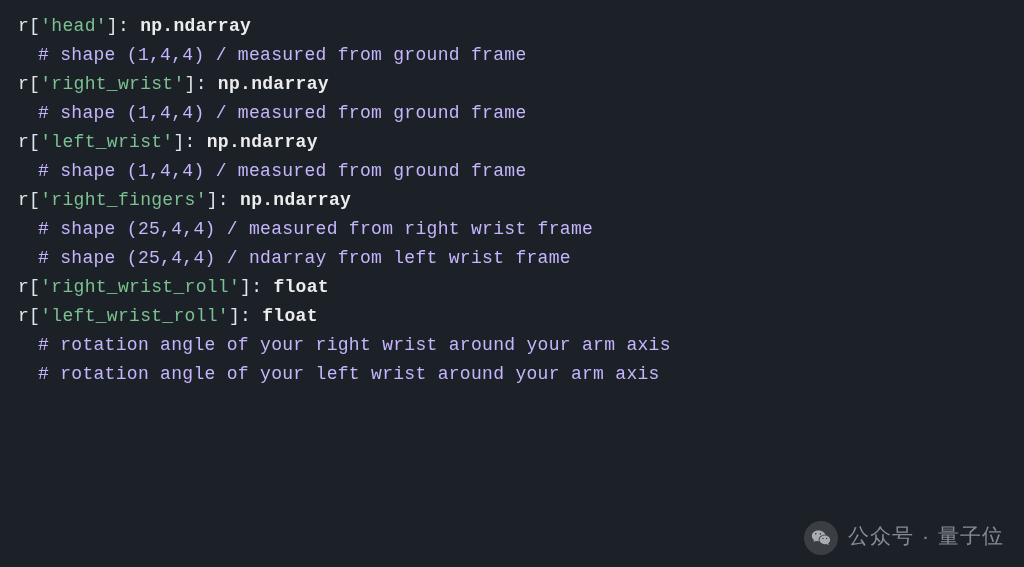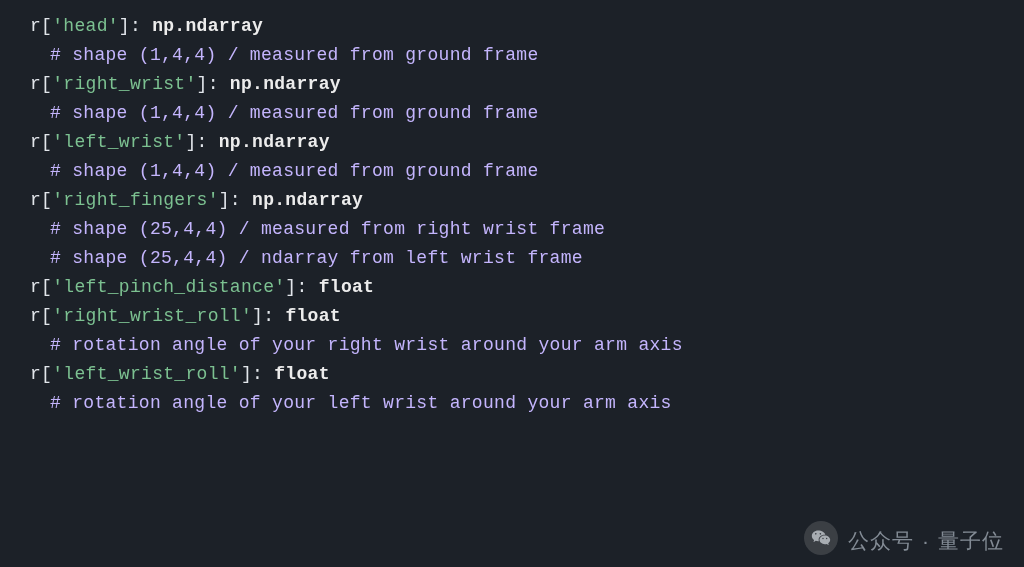--- a/index.html
+++ b/index.html
@@ -15,29 +15,29 @@
     color: #adbac7;
   }
   .code-area {
     padding: 12px 0 0 18px;
     letter-spacing: 0.3px;
   }
   .tok-text   { color: #e2e6eb; }   
   .tok-string { color: #7cc191; }   
   .tok-type   { color: #ececec; font-weight: 600; } 
   .tok-comment{ color: #c4b5fd; }   
-  .line { white-space: pre; margin-left: 12px; }
+  .line { white-space: pre; }
   .pad  { display:inline-block; width: 20px; }
 
   .watermark {
     position: absolute;
     right: 20px;
     bottom: 12px;
     display: flex;
-    align-items: flex-end;
+    align-items: flex-start;
     color: #9aa3ad;
     font-family: -apple-system, BlinkMacSystemFont, "Segoe UI", sans-serif;
     font-size: 21px;
     opacity: 0.82;
     letter-spacing: 1px;
   }
   .watermark .icon-wrap {
     width: 34px; height: 34px;
     border-radius: 50%;
     background: rgba(200,200,200,0.22);
@@ -60,26 +60,25 @@
 
   <div class="line"><span class="tok-text">r[</span><span class="tok-string">'left_wrist'</span><span class="tok-text">]: </span><span class="tok-type">np.ndarray</span></div>
   <div class="line"><span class="pad"></span><span class="tok-comment"># shape (1,4,4) / measured from ground frame</span></div>
 
   <div class="line"><span class="tok-text">r[</span><span class="tok-string">'right_fingers'</span><span class="tok-text">]: </span><span class="tok-type">np.ndarray</span></div>
   <div class="line"><span class="pad"></span><span class="tok-comment"># shape (25,4,4) / measured from right wrist frame</span></div>
 
   <div class="line"><span class="pad"></span><span class="tok-comment"># shape (25,4,4) / ndarray from left wrist frame</span></div>
 
 
-  <div class="line"><span class="tok-text">r[</span><span class="tok-string">'left_pinch_distance'</span><span class="tok-text">]: </span><span class="tok-type">float</span></div>
 
   <div class="line"><span class="tok-text">r[</span><span class="tok-string">'right_wrist_roll'</span><span class="tok-text">]: </span><span class="tok-type">float</span></div>
+  <div class="line"><span class="tok-text">r[</span><span class="tok-string">'left_wrist_roll'</span><span class="tok-text">]: </span><span class="tok-type">float</span></div>
+
   <div class="line"><span class="pad"></span><span class="tok-comment"># rotation angle of your right wrist around your arm axis</span></div>
-
-  <div class="line"><span class="tok-text">r[</span><span class="tok-string">'left_wrist_roll'</span><span class="tok-text">]: </span><span class="tok-type">float</span></div>
   <div class="line"><span class="pad"></span><span class="tok-comment"># rotation angle of your left wrist around your arm axis</span></div>
 </div>
 
 <div class="watermark">
   <span class="icon-wrap">
     <svg viewBox="0 0 24 24" aria-hidden="true">
         <path d="M8.5 3C4.36 3 1 5.91 1 9.5c0 1.99 1.05 3.77 2.71 4.97-.11.38-.6 2.02-.62 2.1 0 0-.01.05-.01.08 0 .14.11.25.25.25.05 0 .09-.02.13-.04.01 0 1.91-1.24 2.24-1.45.87.25 1.8.39 2.8.39.3 0 .6-.01.89-.04-.14-.5-.22-1.02-.22-1.56 0-3.31 3.22-6 7.18-6 .29 0 .57.02.85.05C16.62 5.21 12.92 3 8.5 3zm-2.75 5a1 1 0 110-2 1 1 0 010 2zm5.5 0a1 1 0 110-2 1 1 0 010 2zM23 14.2c0-2.87-2.86-5.2-6.4-5.2S10.2 11.33 10.2 14.2s2.86 5.2 6.4 5.2c.83 0 1.62-.12 2.35-.33.28.18 1.89 1.22 1.9 1.23.03.02.07.03.11.03.12 0 .21-.1.21-.21 0-.03 0-.06-.01-.07-.02-.07-.43-1.46-.52-1.78C22.09 17.3 23 15.84 23 14.2zm-8.6-.7a.85.85 0 110-1.7.85.85 0 010 1.7zm4.4 0a.85.85 0 110-1.7.85.85 0 010 1.7z"></path>
       </svg>
   </span>
   <span>公众号</span>

